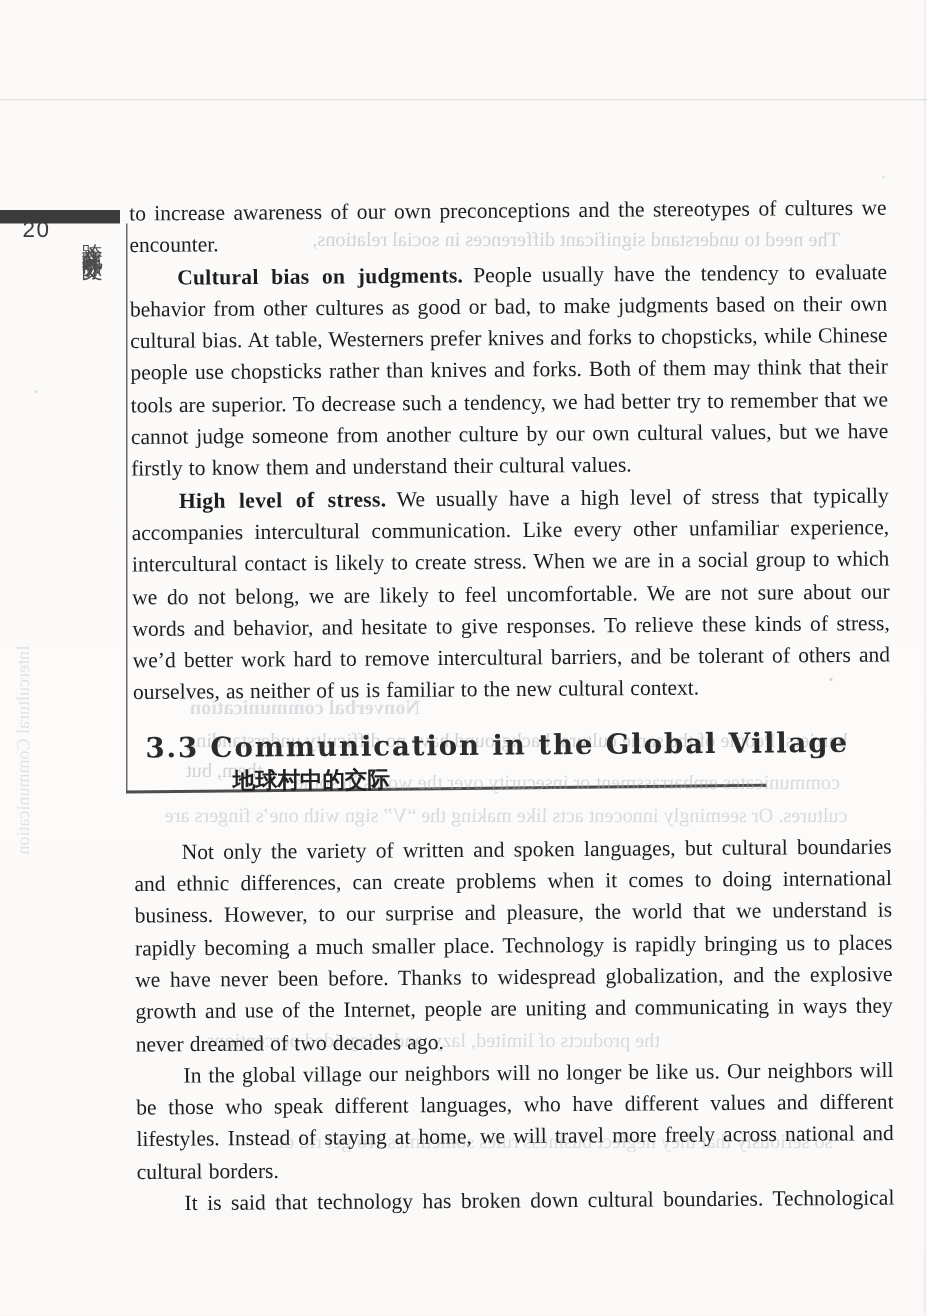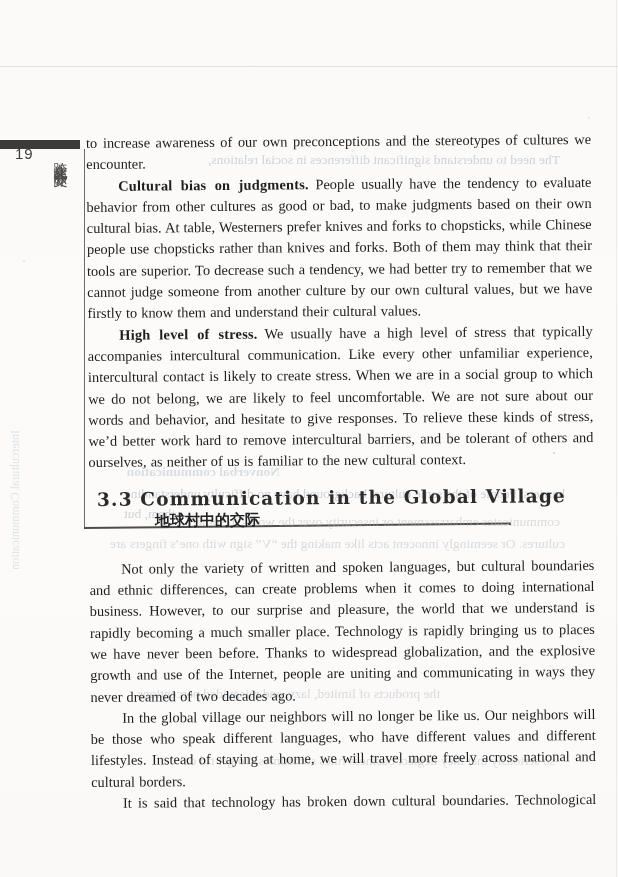--- a/index.html
+++ b/index.html
@@ -100,21 +100,21 @@
 <div class="page">
 
   <div class="scan-line-top"></div>
   <div class="edge-right"></div>
   <div class="corner-bar"></div>
   <div class="speck sp1"></div>
   <div class="speck sp2"></div>
   <div class="speck sp3"></div>
   <div class="speck sp4"></div>
 
-  <div class="page-number">19</div>
+  <div class="page-number">20</div>
   <div class="sidebar-title">跨文化商务交际</div>
   <div class="side-rule"></div>
   <div class="heading-underline"></div>
 
   <div>
     <div class="bt bt0">The need to understand significant differences in social relations,</div>
     <div class="bt bt1">Nonverbal communication</div>
     <div class="bt bt2">barriers. People of the same cultural background have no difficulty understanding</div>
     <div class="bt bt3">them, but</div>
     <div class="bt bt4">communicates embarrassment or insecurity over the words in some</div>

